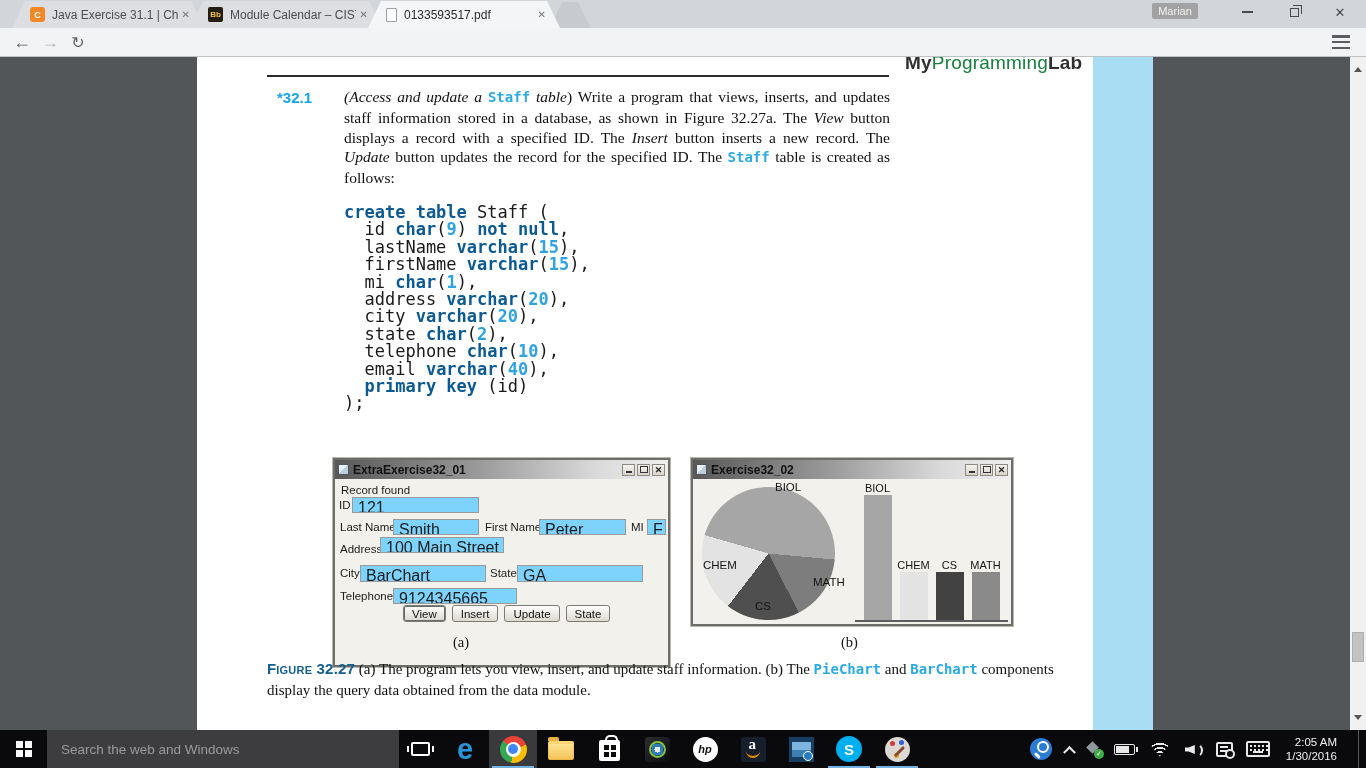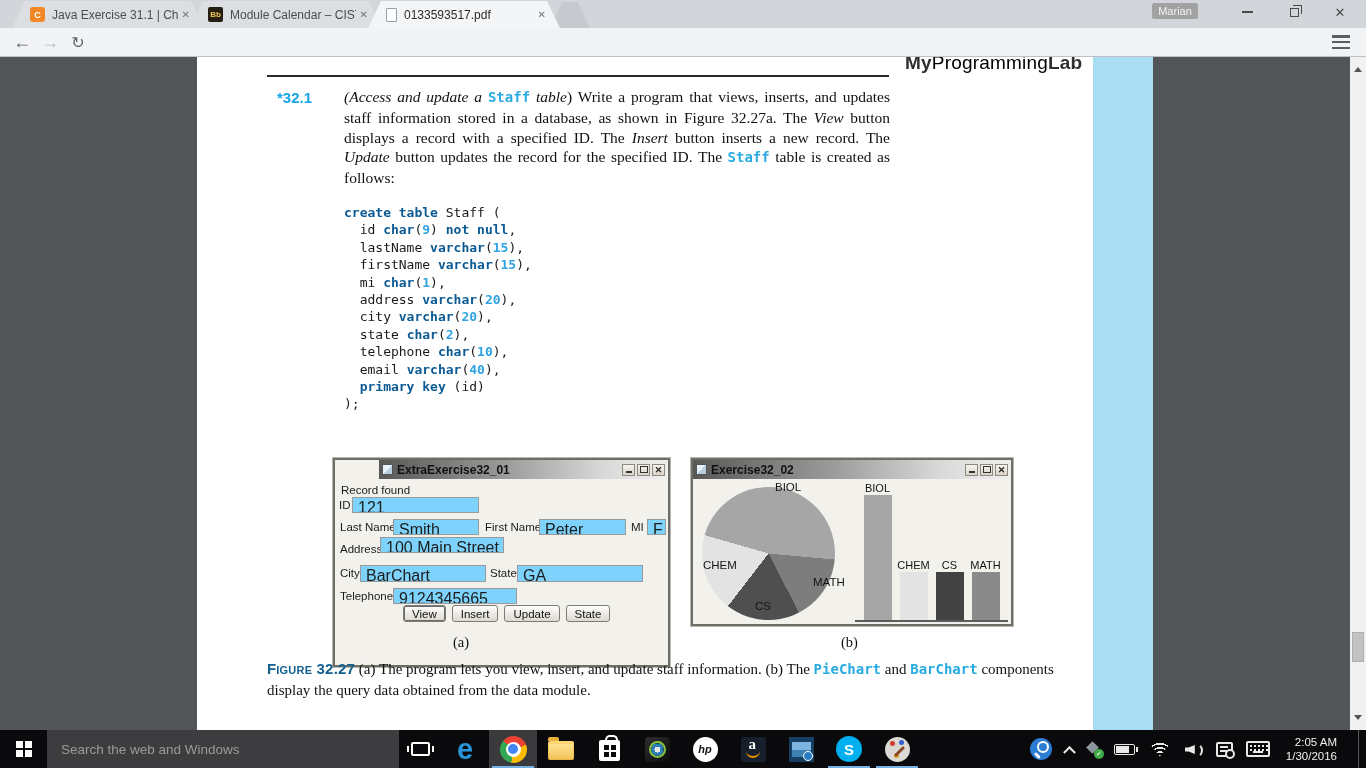--- a/index.html
+++ b/index.html
@@ -55,35 +55,35 @@
   #pdf-scrollbar{position:absolute;left:1350px;top:57px;width:16px;height:673px;background:#f1f1f1;}
   .sb-arrow{position:absolute;left:4px;width:0;height:0;border:4px solid transparent;}
   #sb-up{top:6px;border-bottom:5px solid #555;}
   #sb-down{bottom:6px;border-top:5px solid #555;}
   #sb-thumb{position:absolute;left:2px;top:575px;width:12px;height:30px;background:#c2c2c2;border:1px solid #aeaeae;}
 
   
   #section-title{position:absolute;left:70px;top:-10px;font-size:22px;font-weight:800;color:#16a5e6;letter-spacing:.4px;}
   #brand{position:absolute;left:708px;top:-5px;font-size:19px;letter-spacing:.2px;}
   #brand .b-strong{color:#2f2f2f;font-weight:700;}
-  #brand .b-gray{color:#000000;}
+  #brand .b-gray{color:#15803d;}
   #title-rule{position:absolute;left:70px;top:18px;width:622px;height:2px;background:#2b2b2b;}
   #ex-num{position:absolute;left:80px;top:32px;font-size:15px;font-weight:700;color:#16a5e6;}
   #ex-body{position:absolute;left:147px;top:30px;width:546px;font-family:"Liberation Serif",serif;font-size:15.5px;
            line-height:19.8px;text-align:justify;color:#111;}
   .seg-i{font-style:italic;}
   .seg-code{font-family:"DejaVu Sans Mono",monospace;font-weight:700;color:#29abe2;font-size:14px;}
-  #code-block{position:absolute;left:147px;top:147px;font-family:"DejaVu Sans Mono",monospace;font-size:13px;
+  #code-block{position:absolute;left:147px;top:147px;font-family:"DejaVu Sans Mono",monospace;font-size:17px;
               line-height:17.4px;white-space:pre;color:#1a1a1a;}
   .tok-k{color:#0b5a94;font-weight:700;}
   .tok-n{color:#2fa3e2;font-weight:700;}
 
   
   .appwin{position:absolute;border:2px solid #6e6e68;background:#f3f1ec;box-shadow:0 0 0 1px #b9b7b0;}
-  #figwin-a{left:136px;top:401px;width:337px;height:209px;padding-left:44px;}
+  #figwin-a{left:136px;top:401px;width:337px;height:209px;}
   #figwin-b{left:494px;top:401px;width:322px;height:168px;}
   .wtitle{height:19px;background:linear-gradient(90deg,#585858,#9d9d9d 45%,#d9d9d9 78%,#efefef);
           display:flex;align-items:center;padding:0 3px;}
   .wicon{width:11px;height:11px;background:linear-gradient(135deg,#e8f2fa 50%,#b9cede 50%);border:1px solid #555;margin-right:4px;flex:none;}
   .wtext{font-size:12px;font-weight:700;color:#111;flex:1;white-space:nowrap;overflow:hidden;}
   .wctrls{display:flex;gap:2px;flex:none;}
   .wc{width:13px;height:12px;background:linear-gradient(#f5f3ee,#d9d4c9);border:1px solid #8e8a80;
       display:flex;align-items:center;justify-content:center;font-size:9px;color:#222;font-weight:700;}
   .wc-min::before{content:"";width:6px;height:2px;background:#333;margin-top:5px;}
   .wc-max::before{content:"";width:6px;height:5px;border:1.5px solid #333;}

